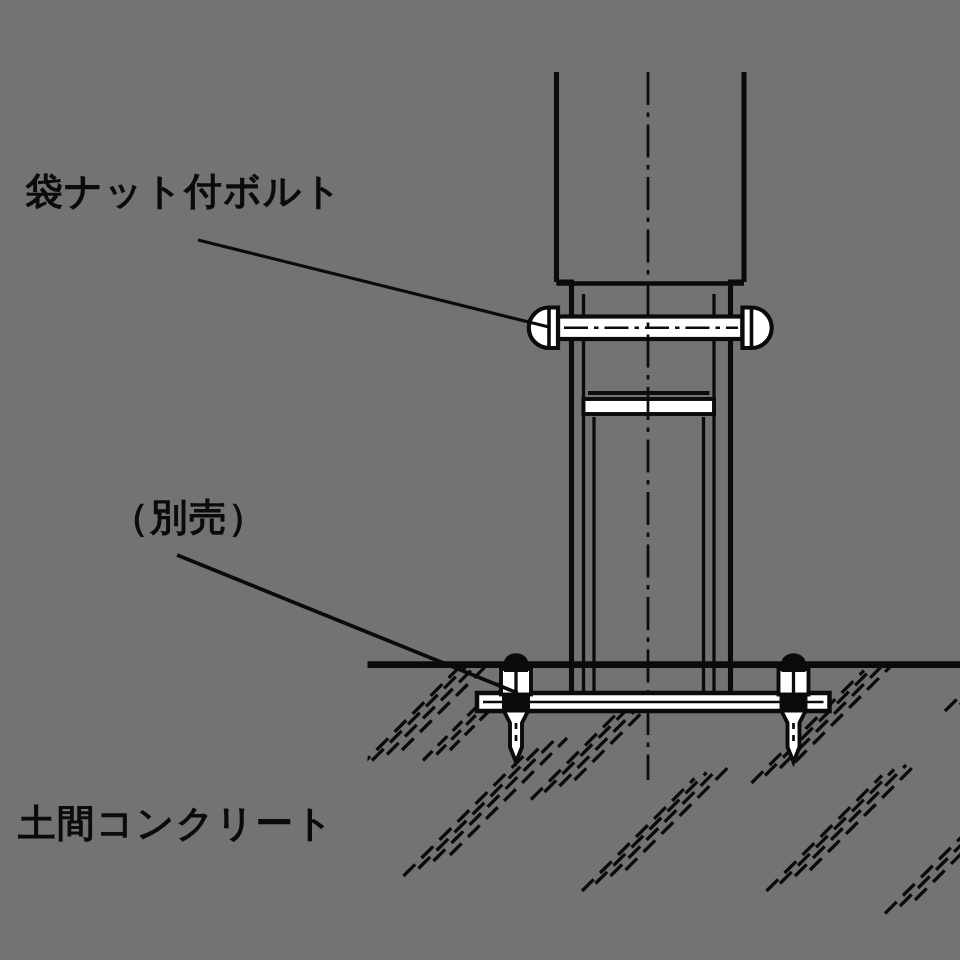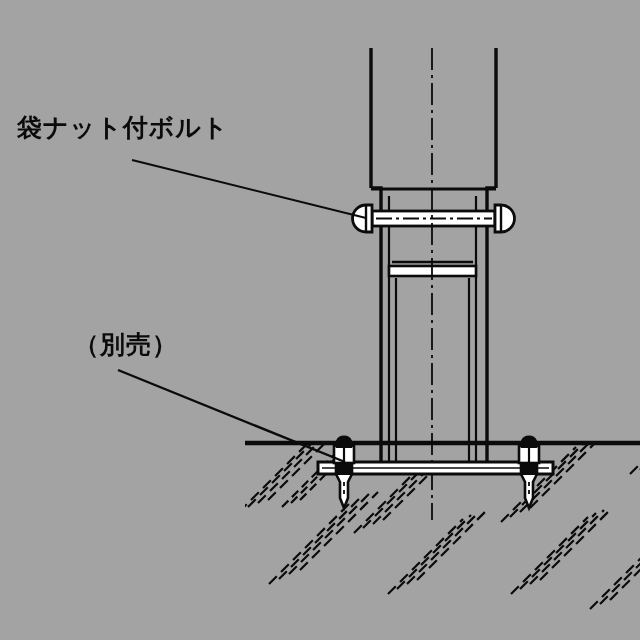--- a/index.html
+++ b/index.html
@@ -4,21 +4,21 @@
 <style>
   html, body {
     margin: 0;
     padding: 0;
     background: #ffffff;
   }
   #stage {
     position: relative;
     width: 640px;
     height: 640px;
-    background: #a3a3a3;
+    background: #737373;
     overflow: hidden;
     font-family: "DejaVu Sans", "Liberation Sans", sans-serif;
   }
   #diagram-svg {
     position: absolute;
     left: 0;
     top: 0;
     width: 640px;
     height: 640px;
     display: block;
@@ -197,14 +197,15 @@
       <line x1="118" y1="370" x2="345" y2="462" stroke="#0b0b0b" stroke-width="2.4"></line>
     </g>
 
   </svg>
 
   <div class="label" id="label-cap-nut-bolt">袋ナット付ボルト</div>
 
 
   <div class="label" id="label-all-anchor-sub">（別売）</div>
 
+  <div class="label" id="label-floor-concrete">土間コンクリート</div>
 
 </div>
 
 </body></html>

